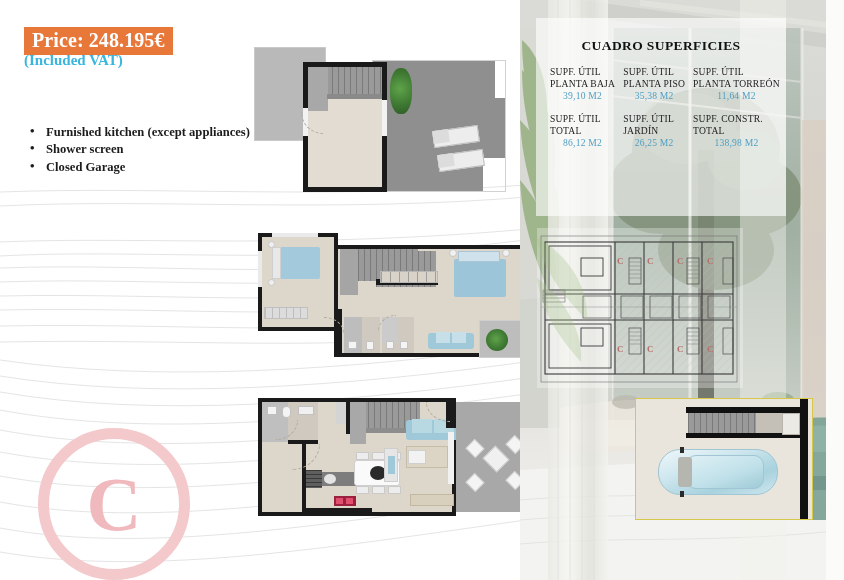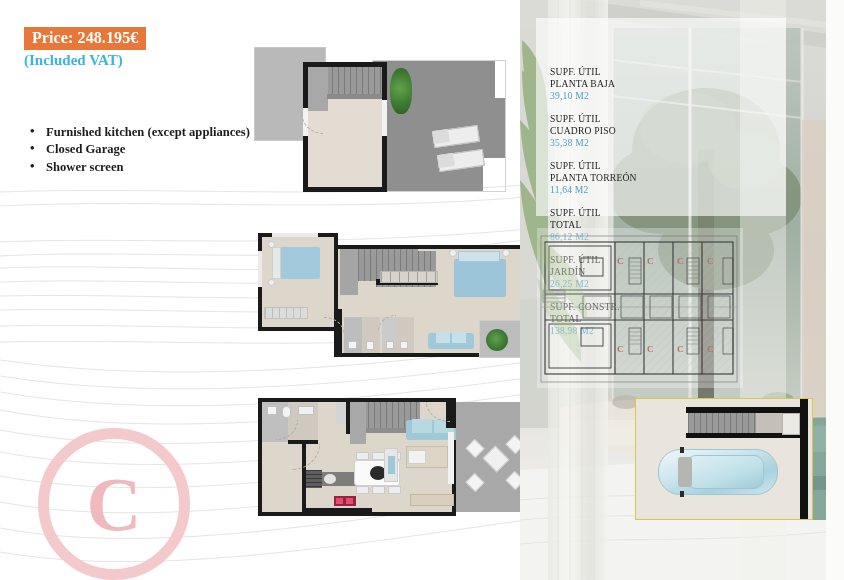--- a/index.html
+++ b/index.html
@@ -41,21 +41,21 @@
     line-height: 1;
   }
 
   
   .price-badge {
     position: absolute; left: 24px; top: 27px;
     background: #e8783a;
     color: #ffffff;
     font-family: "Liberation Serif", serif;
     font-weight: bold;
-    font-size: 16px;
+    font-size: 20px;
     padding: 2px 8px 3px 8px;
     letter-spacing: .1px;
     white-space: nowrap;
   }
   .vat-line {
     position: absolute; left: 24px; top: 52px;
     color: #39b6e0;
     font-family: "Liberation Serif", serif;
     font-weight: bold;
     font-size: 15px;
@@ -138,37 +138,38 @@
     text-align: center;
     font-family: "Liberation Serif", serif;
     font-weight: bold;
     font-size: 13.5px;
     letter-spacing: .4px;
     color: #111;
   }
   .cuadro-grid {
     position: absolute; left: 14px; top: 48px; right: 8px;
     display: grid;
-    grid-template-columns: 1fr;
+    grid-template-columns: 1fr 1fr 1fr;
     row-gap: 11px;
     column-gap: 8px;
   }
   .cuadro-item .lbl {
     font-family: "Liberation Serif", serif;
     font-size: 9.6px;
     color: #1d1d1d;
     line-height: 1.25;
     letter-spacing: .2px;
   }
   .cuadro-item .val {
     font-family: "Liberation Serif", serif;
     font-size: 9.6px;
     color: #4f9fc4;
     line-height: 1.25;
     letter-spacing: .2px;
+    text-align: center;
   }
 
   
   .siteplan {
     position: absolute; left: 537px; top: 228px;
     width: 206px; height: 160px;
     background: rgba(255,255,255,0.30);
   }
   .siteplan svg { display:block; }
   .site-c {
@@ -224,22 +225,22 @@
 
   <div class="watermark">
     <div class="ring"></div>
     <div class="letter">C</div>
   </div>
 
   <div class="price-badge">Price: 248.195€</div>
   <div class="vat-line">(Included VAT)</div>
   <ul class="extras-list">
     <li>Furnished kitchen (except appliances)</li>
+    <li>Shower screen</li>
     <li>Closed Garage</li>
-    <li>Shower screen</li>
   </ul>
 
   <div class="plan" style="left:255px; top:48px; width:260px; height:165px;">
 
     <div class="pl floor-grey-l" style="left:0px;  top:0px;  width:70px;  height:92px; outline:1px solid #c9c9c9;"></div>
 
     <div class="pl floor-terr" style="left:118px; top:13px; width:110px; height:130px;"></div>
     <div class="pl floor-terr" style="left:118px; top:13px; width:122px; height:40px;"></div>
     <div class="pl floor-terr" style="left:118px; top:50px; width:132px; height:60px;"></div>
     <div class="pl" style="left:118px; top:13px; width:132px; height:130px; outline:1px solid #d2d2d2;"></div>
@@ -482,31 +483,32 @@
         <line x1="62" y1="0" x2="62" y2="580"></line>
         <line x1="74" y1="0" x2="74" y2="580"></line>
       </g>
       <rect x="220" y="0" width="46" height="580" fill="#f2f2ee" opacity=".45"></rect>
 
       <rect x="306" y="0" width="18" height="580" fill="#fbfbfa"></rect>
     </svg>
   </div>
 
   <div class="cuadro">
+    <div class="cuadro-title">CUADRO SUPERFICIES</div>
     <div class="cuadro-grid">
 
       <div class="cuadro-item">
         <div class="lbl nowrap">SUPF. ÚTIL</div>
         <div class="lbl nowrap">PLANTA BAJA</div>
         <div class="val nowrap">39,10 M2</div>
       </div>
 
       <div class="cuadro-item">
         <div class="lbl nowrap">SUPF. ÚTIL</div>
-        <div class="lbl nowrap">CUADRO PISO</div>
+        <div class="lbl nowrap">PLANTA PISO</div>
         <div class="val nowrap">35,38 M2</div>
       </div>
 
       <div class="cuadro-item">
         <div class="lbl nowrap">SUPF. ÚTIL</div>
         <div class="lbl nowrap">PLANTA TORREÓN</div>
         <div class="val nowrap">11,64 M2</div>
       </div>
 
       <div class="cuadro-item">

